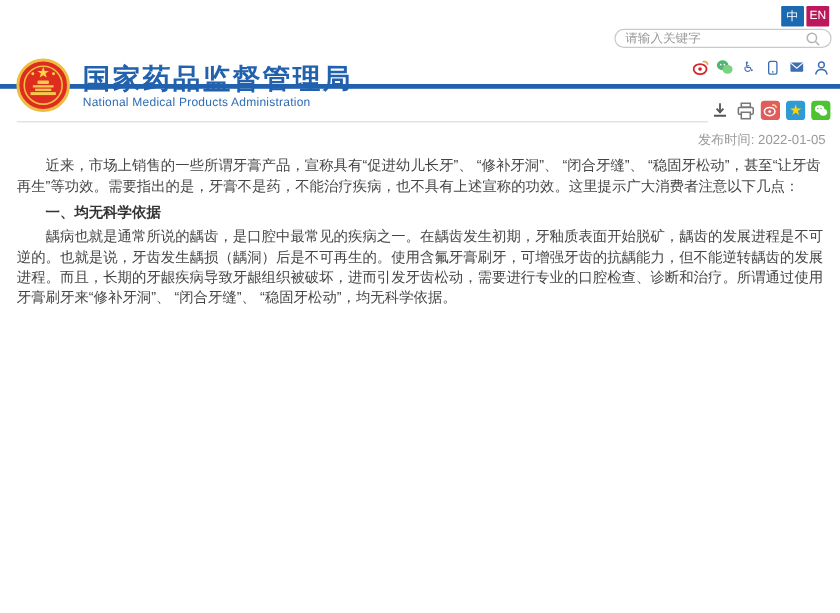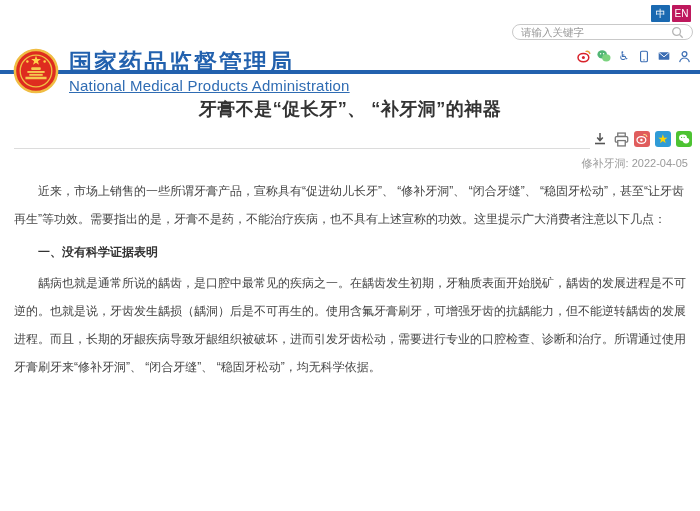--- a/index.html
+++ b/index.html
@@ -10,21 +10,21 @@
     color:#404040;
   }
   .page { width:700px; height:511px; position:relative; background:#fff; }
 
   
   header { position:relative; height:70px; background:#fff; }
   .logo-wrap { position:absolute; left:13px; top:10px; display:flex; align-items:center;margin-top:38px; }
   .emblem { width:46px; height:46px; flex:0 0 auto; }
   .site-title-block { margin-left:10px; }
   .site-title { font-size:23px; font-weight:bold; color:#2261ae; letter-spacing:2px; line-height:26px; }
-  .site-subtitle { font-size:15px; color:#2f6cb3; margin-top:2px; letter-spacing:0.2px;text-decoration:underline; }
+  .site-subtitle { font-size:10px; color:#2f6cb3; margin-top:2px; letter-spacing:0.2px; }
 
   .lang-toggle { position:absolute; top:5px; right:9px; display:flex; gap:2px; }
   .lang { width:19px; height:17px; display:flex; align-items:center; justify-content:center;
           font-size:10px; color:#fff; cursor:pointer; border-radius:1px; }
   .lang.zh { background:#1a69b1; }
   .lang.en { background:#be185d; color:#ffffff; }
 
   .searchbox { position:absolute; top:24px; right:7px; width:181px; height:16px;
                border:1px solid #c9c9c9; border-radius:11px; background:#fff;
                display:flex; align-items:center; padding:0 8px;font-family:Liberation Serif, serif; }
@@ -49,21 +49,21 @@
   .tool { width:16px; height:16px; display:flex; align-items:center; justify-content:center; cursor:pointer; }
   .share-sq { width:16px; height:16px; border-radius:3px; display:flex; align-items:center;
               justify-content:center; cursor:pointer; }
   .share-sq.weibo { background:#e05d5d; }
   .share-sq.qzone { background:#2f9bd6; }
   .share-sq.wechat { background:#4dc332; }
   .share-sq .star { color:#ffd400; font-size:12px; line-height:16px; }
   .title-divider { position:absolute; left:0px; right:96px; top:19px; border-top:1px solid #dcdcdc; }
   .pub-row { position:absolute; right:-2px; top:27px; font-size:11px; color:#9a9a9a; }
 
-  .body-text p, .body-text h3 { font-size:12px; line-height:28px; text-indent:2em; }
+  .body-text p, .body-text h3 { font-size:12px; line-height:17px; text-indent:2em; }
   .body-text p { color:#454545; margin-bottom:5px; }
   .body-text h3 { color:#333; font-weight:bold; margin:4px 0 3px 0; }
 </style>
 </head>
 <body>
 
 <div class="page">
 
   <header>
     <div class="logo-wrap">
@@ -134,21 +134,20 @@
           <circle cx="7" cy="4.4" r="2.6" fill="none" stroke="#3c6eb4" stroke-width="1.3"></circle>
           <path d="M1.8 13 q1 -4.4 5.2 -4.4 q4.2 0 5.2 4.4" fill="none" stroke="#3c6eb4" stroke-width="1.3"></path>
         </svg>
       </span>
     </div>
   </header>
 
   <div class="blue-bar"></div>
 
   <main>
-    <h1>牙膏不是“促长牙”、 “补牙洞”的神器</h1>
 
     <div class="meta">
       <div class="toolbar">
         <span class="tool">
           <svg viewBox="0 0 14 14" width="14" height="14">
             <path d="M7 1 v7 M4.2 5.6 L7 8.6 L9.8 5.6" fill="none" stroke="#555" stroke-width="1.5"></path>
             <path d="M2 11.5 h10" stroke="#555" stroke-width="1.6"></path>
           </svg>
         </span>
         <span class="tool">
@@ -172,26 +171,26 @@
           <svg viewBox="0 0 12 12" width="12" height="12">
             <ellipse cx="5" cy="4.8" rx="4" ry="3.3" fill="#fff"></ellipse>
             <ellipse cx="8" cy="7.6" rx="3.3" ry="2.8" fill="#fff"></ellipse>
             <circle cx="3.6" cy="4.4" r="0.6" fill="#4dc332"></circle>
             <circle cx="6.2" cy="4.4" r="0.6" fill="#4dc332"></circle>
           </svg>
         </span>
       </div>
       <div class="title-divider"></div>
       <div class="pub-row">
-        <span>修补牙洞:</span>
-        <span>2022-04-05</span>
+        <span>发布时间:</span>
+        <span>2022-01-05</span>
       </div>
     </div>
 
     <div class="body-text">
       <p>近来，市场上销售的一些所谓牙膏产品，宣称具有“促进幼儿长牙”、 “修补牙洞”、 “闭合牙缝”、 “稳固牙松动”，甚至“让牙齿再生”等功效。需要指出的是，牙膏不是药，不能治疗疾病，也不具有上述宣称的功效。这里提示广大消费者注意以下几点：</p>
-      <h3>一、没有科学证据表明</h3>
+      <h3>一、均无科学依据</h3>
       <p>龋病也就是通常所说的龋齿，是口腔中最常见的疾病之一。在龋齿发生初期，牙釉质表面开始脱矿，龋齿的发展进程是不可逆的。也就是说，牙齿发生龋损（龋洞）后是不可再生的。使用含氟牙膏刷牙，可增强牙齿的抗龋能力，但不能逆转龋齿的发展进程。而且，长期的牙龈疾病导致牙龈组织被破坏，进而引发牙齿松动，需要进行专业的口腔检查、诊断和治疗。所谓通过使用牙膏刷牙来“修补牙洞”、 “闭合牙缝”、 “稳固牙松动”，均无科学依据。</p>
 
     </div>
   </main>
 
 </div>
 
 </body></html>

